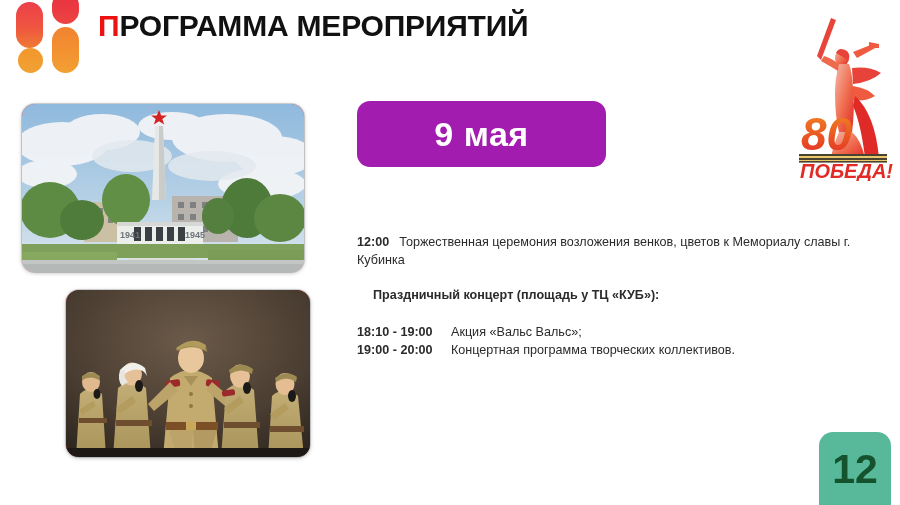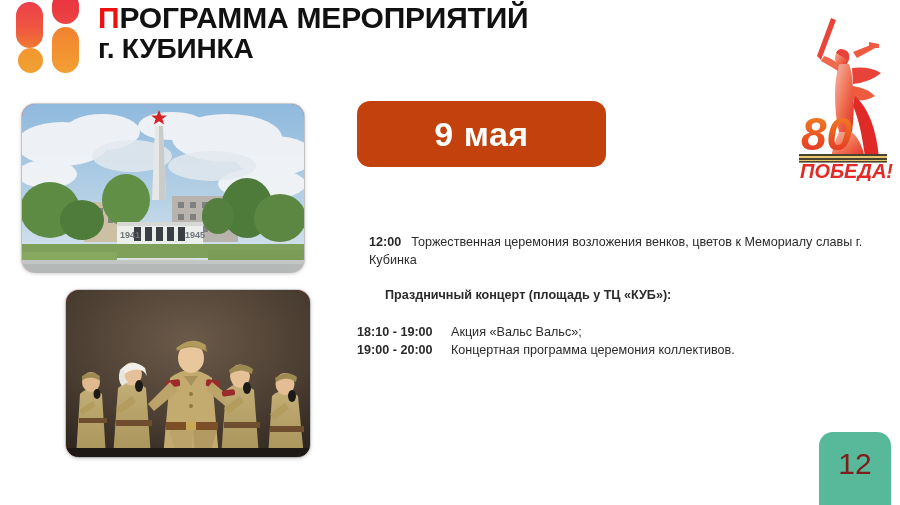--- a/index.html
+++ b/index.html
@@ -59,20 +59,21 @@
     top: 2px;
     width: 640px;
     line-height: 1.08;
   }
   .header-line {
     font-size: 30px;
     font-weight: bold;
     color: #111111;
     letter-spacing: -0.2px;
     white-space: nowrap;
+    margin-top: 8px;
   }
   .header-line-2 { font-size: 28px; }
   .accent-letter { color: #ee1111; }
 
   
   .emblem {
     position: absolute;
     left: 795px;
     top: 6px;
     width: 100px;
@@ -92,21 +93,21 @@
   .photo-concert  { left: 66px; top: 290px; width: 244px; height: 167px; }
   .photo svg { display: block; width: 100%; height: 100%; }
 
   
   .date-badge {
     position: absolute;
     left: 357px;
     top: 101px;
     width: 249px;
     height: 66px;
-    background: #c2410c;
+    background: #a21caf;
     border-radius: 13px;
     display: flex;
     align-items: center;
     justify-content: center;
   }
   .date-badge-label {
     color: #ffffff;
     font-size: 34px;
     font-weight: bold;
     letter-spacing: 0.5px;
@@ -115,21 +116,21 @@
   
   .program {
     position: absolute;
     left: 357px;
     top: 234px;
     width: 532px;
     color: #2b2b2b;
     font-size: 12.6px;
     line-height: 1.42;
   }
-  .para { margin: 0 0 0 12px; }
+  .para { margin: 0 0 0 0; }
   .para-ceremony { margin-bottom: 17px; }
   .para-heading  { font-weight: bold; margin-bottom: 19px; padding-left: 16px; }
   .bold { font-weight: bold; }
   .time-gap { display: inline-block; width: 10px; }
   .schedule-line { white-space: nowrap; }
   .schedule-time {
     font-weight: bold;
     display: inline-block;
     min-width: 94px;
   }
@@ -143,41 +144,40 @@
     height: 80px;
     background: #58b89a;
     border-radius: 14px 14px 0 0;
     display: flex;
     align-items: flex-start;
     justify-content: center;
     padding-top: 17px;
     box-sizing: border-box;
   }
   .page-badge-number {
-    color: #7f1d1d;
-    font-size: 30px;
-    font-weight: normal;
+    color: #14532d;
+    font-size: 41px;
+    font-weight: bold;
     line-height: 1;
   }
 </style>
 </head>
 <body>
 
 <div class="slide">
 
   <div class="logo-mark">
     <span class="shape lm-tall-left"></span>
     <span class="shape lm-circle-left"></span>
     <span class="shape lm-short-right"></span>
     <span class="shape lm-tall-right"></span>
   </div>
 
   <div class="header-title">
     <div class="header-line"><span class="accent-letter">П</span><span>РОГРАММА МЕРОПРИЯТИЙ</span></div>
-    <div class="header-line header-line-2">г. КУБИНКА</div>
   </div>
 
   <div class="emblem">
     <svg viewBox="0 0 100 175" width="100" height="175" xmlns="http://www.w3.org/2000/svg" aria-hidden="true">
       <defs>
         <linearGradient id="statueGrad" x1="0" y1="0" x2="1" y2="1">
           <stop offset="0%" stop-color="#f5b8a8"></stop>
           <stop offset="55%" stop-color="#ef6a4c"></stop>
           <stop offset="100%" stop-color="#e02a28"></stop>
         </linearGradient>
@@ -404,21 +404,21 @@
 
   <div class="program">
 
     <p class="para para-ceremony"><span class="bold">12:00</span><span class="time-gap"></span><span>Торжественная церемония возложения венков, цветов к Мемориалу славы г. Кубинка</span></p>
 
     <p class="para para-heading">Праздничный концерт (площадь у ТЦ «КУБ»):</p>
 
 
     <div class="schedule-line"><span class="schedule-time">18:10 - 19:00</span><span>Акция «Вальс Вальс»;</span></div>
 
-    <div class="schedule-line"><span class="schedule-time">19:00 - 20:00</span><span>Концертная программа церемония коллективов.</span></div>
+    <div class="schedule-line"><span class="schedule-time">19:00 - 20:00</span><span>Концертная программа творческих коллективов.</span></div>
 
   </div>
 
   <div class="page-badge">
     <span class="page-badge-number">12</span>
   </div>
 
 </div>
 
 </body></html>

